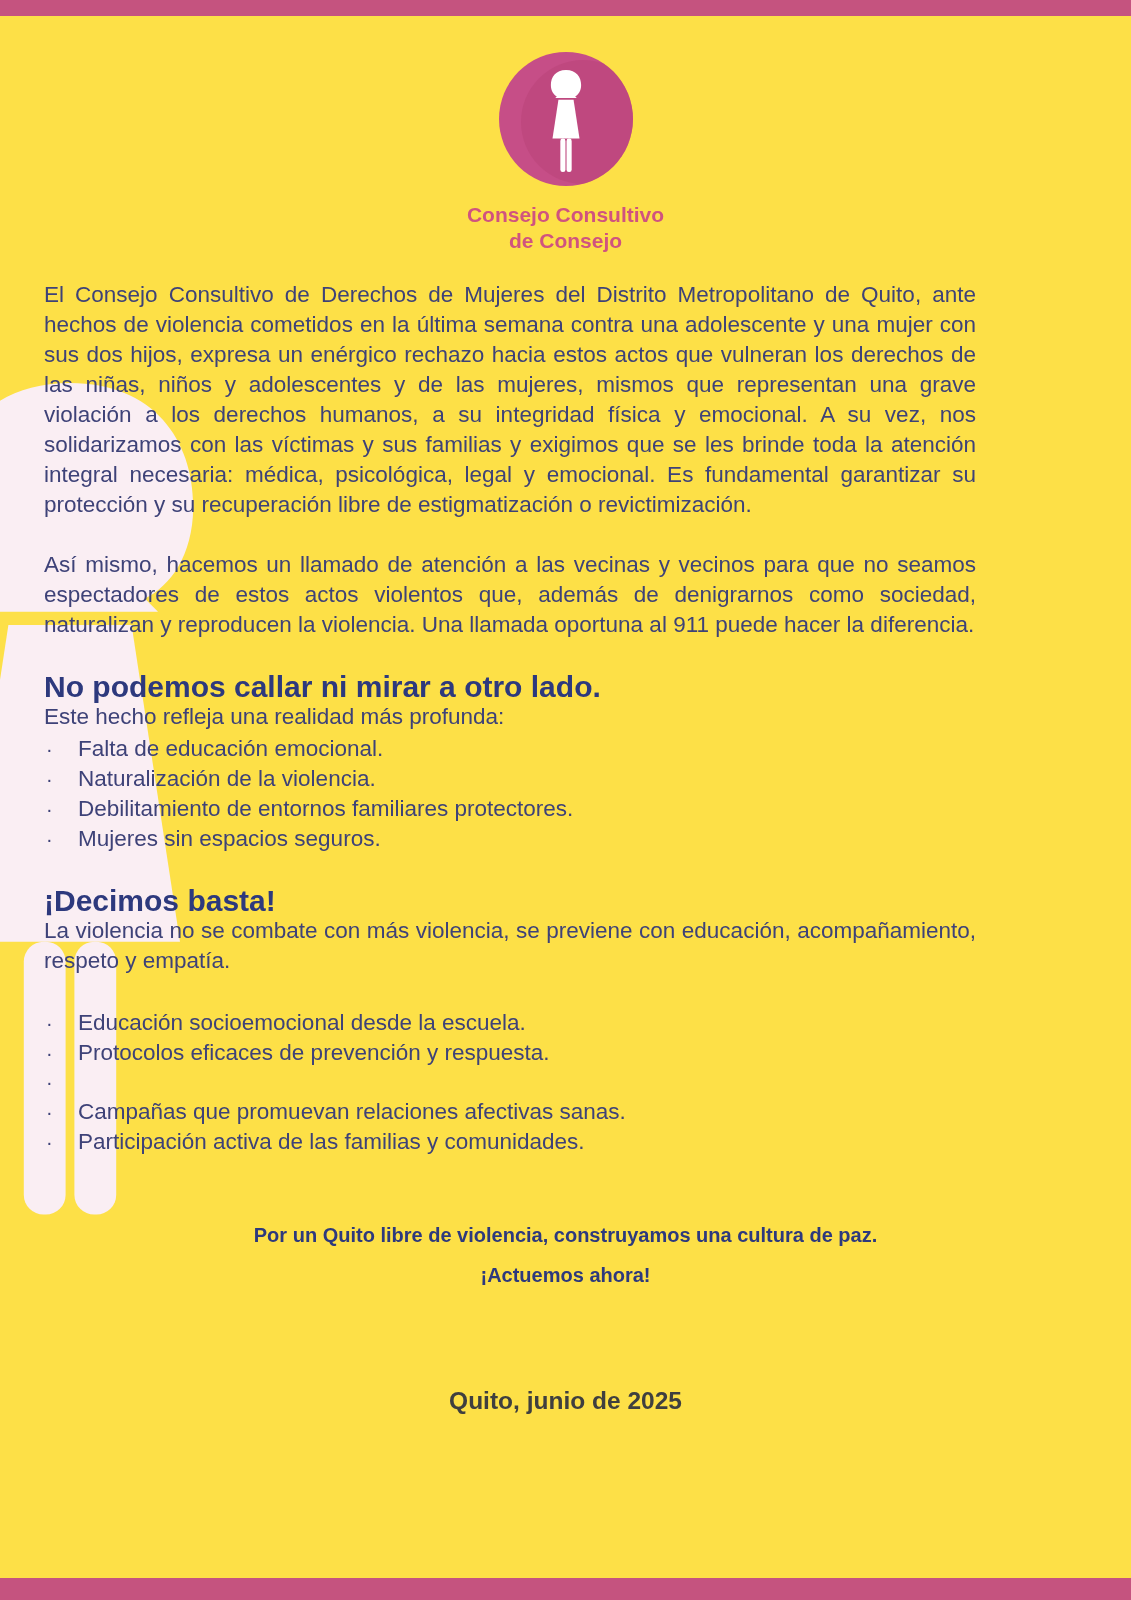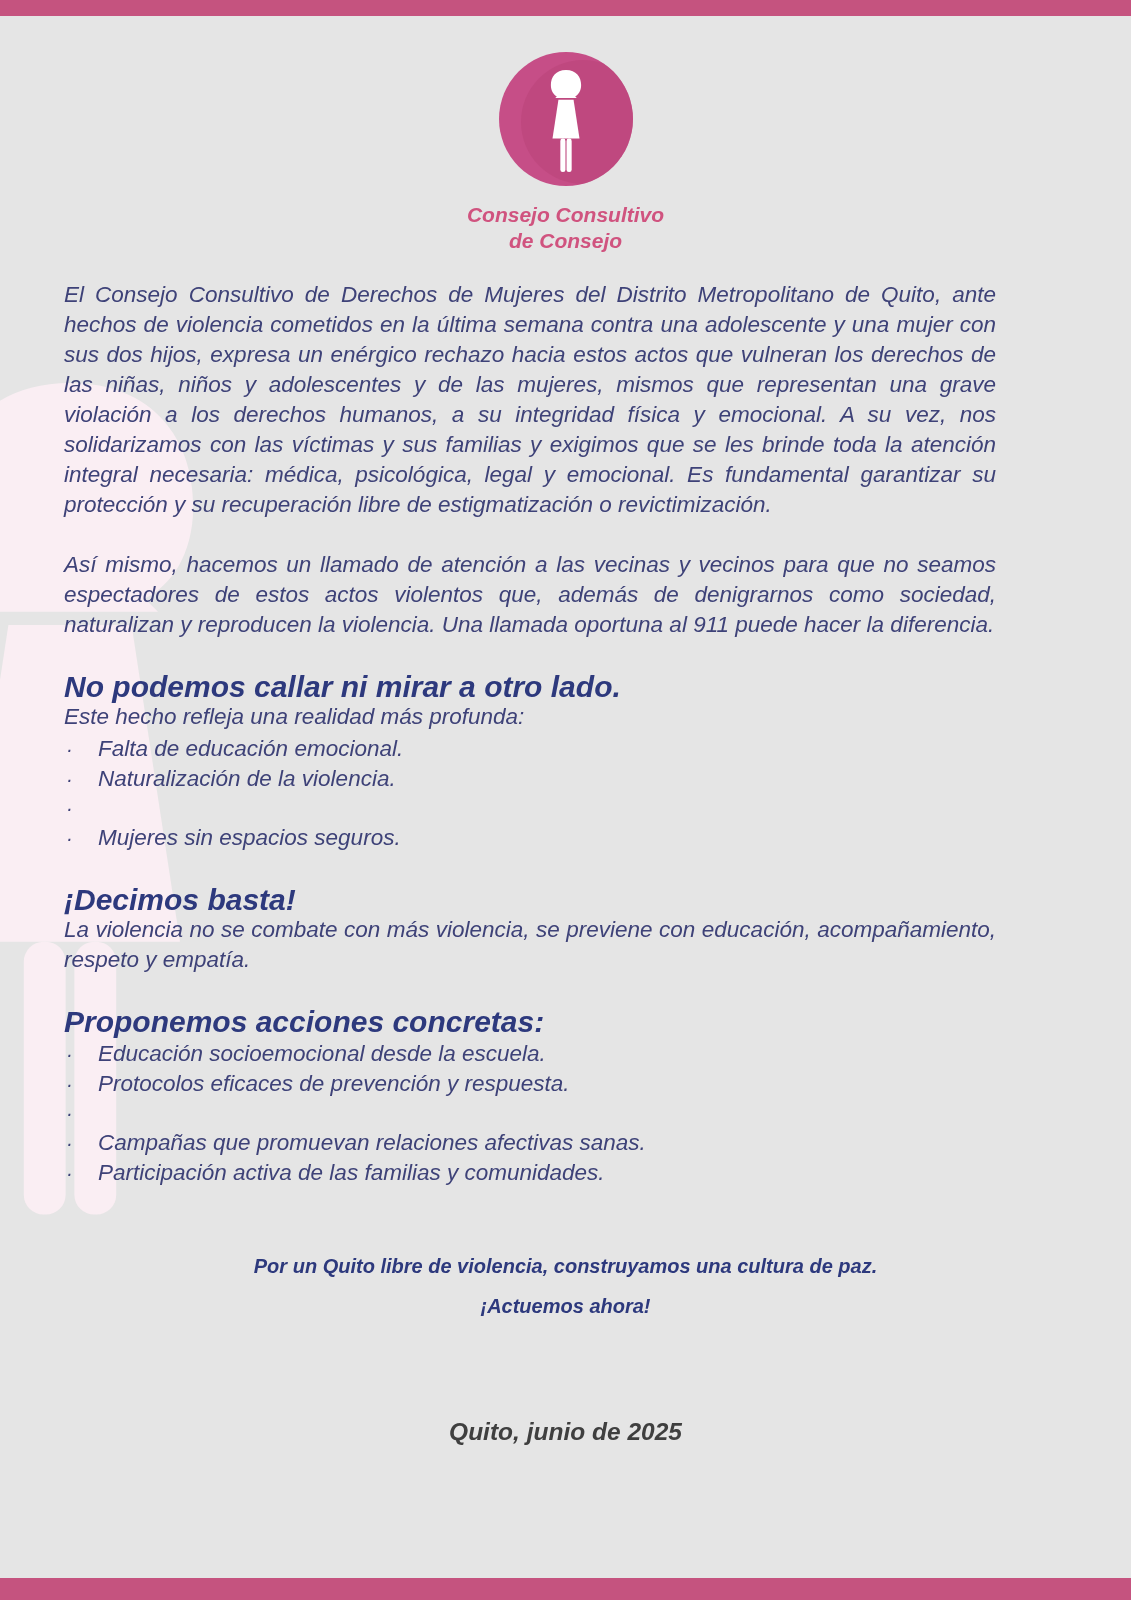--- a/index.html
+++ b/index.html
@@ -4,23 +4,22 @@
 <style>
   * { margin: 0; padding: 0; box-sizing: border-box; }
   html, body { background: #ffffff; }
   body { font-family: "Liberation Sans", sans-serif; }
 
   .page {
     position: relative;
     width: 1131px;
     height: 1600px;
     margin: 0 auto;
-    background: #e5e5e5;
+    background: #fde047;
     overflow: hidden;
-    font-style: italic;
   }
 
   .bar { position: absolute; left: 0; width: 100%; }
   .bar-top { top: 0; height: 16px; }
   .bar-bottom { bottom: 0; height: 22px; }
 
   .watermark {
     position: absolute;
     left: -150px;
     top: 198px;
@@ -46,21 +45,21 @@
   .doc-title {
     margin-top: 24px;
     text-align: center;
     font-weight: 800;
     font-size: 40px;
     letter-spacing: 1px;
   }
 
   .body-col {
     width: 932px;
-    margin: 0 auto 0 64px;
+    margin: 0 auto 0 44px;
     font-size: 22.5px;
     line-height: 30px;
   }
 
   .para { text-align: justify; }
   .para-1 { margin-top: 26px; }
   .para-2 { margin-top: 30px; }
 
   .section { margin-top: 32px; }
   .section-heading { font-weight: bold; font-size: 30px; line-height: 30px; }
@@ -151,35 +150,35 @@
           <li>
             <span class="dot">·</span>
             <span>Falta de educación emocional.</span>
           </li>
           <li>
             <span class="dot">·</span>
             <span>Naturalización de la violencia.</span>
           </li>
           <li>
             <span class="dot">·</span>
+            <span>Debilitamiento de entornos familiares protectores.</span>
           </li>
           <li>
             <span class="dot">·</span>
             <span>Mujeres sin espacios seguros.</span>
           </li>
         </ul>
       </div>
 
       <div class="section">
         <div class="section-heading" style="color:#2d397d">¡Decimos basta!</div>
         <div class="section-body">La violencia no se combate con más violencia, se previene con educación, acompañamiento, respeto y empatía.</div>
       </div>
 
       <div class="section">
-        <div class="section-heading" style="color:#2d397d">Proponemos acciones concretas:</div>
         <ul class="bullets">
           <li>
             <span class="dot">·</span>
             <span>Educación socioemocional desde la escuela.</span>
           </li>
           <li>
             <span class="dot">·</span>
             <span>Protocolos eficaces de prevención y respuesta.</span>
           </li>
           <li>

